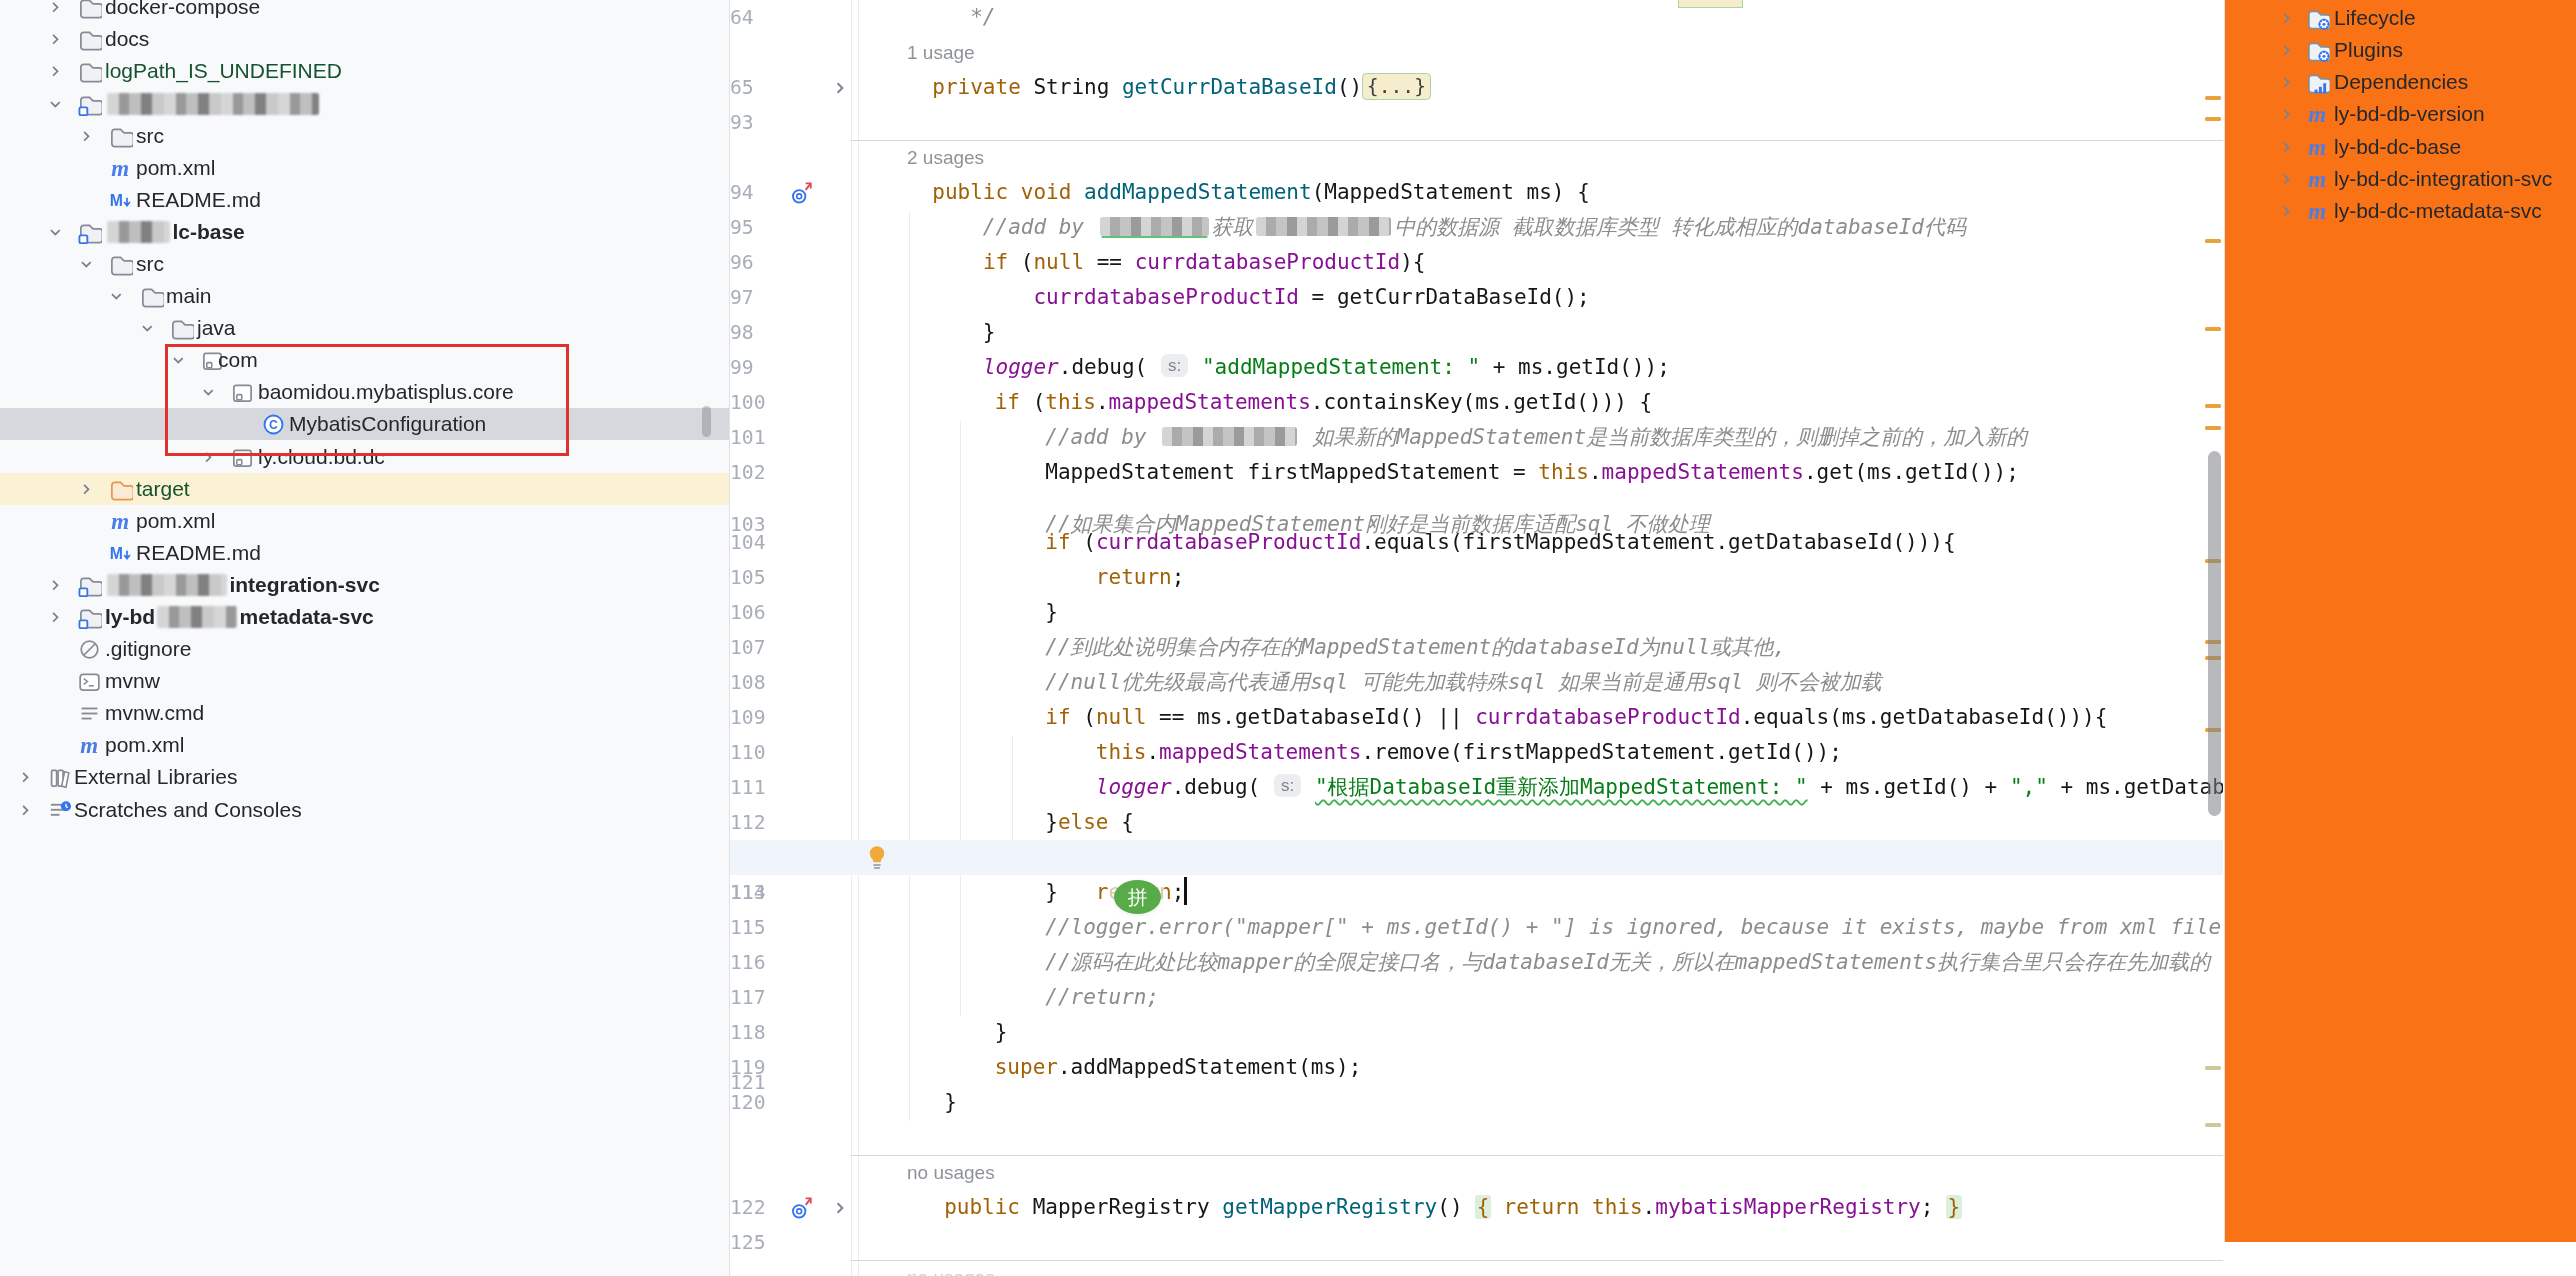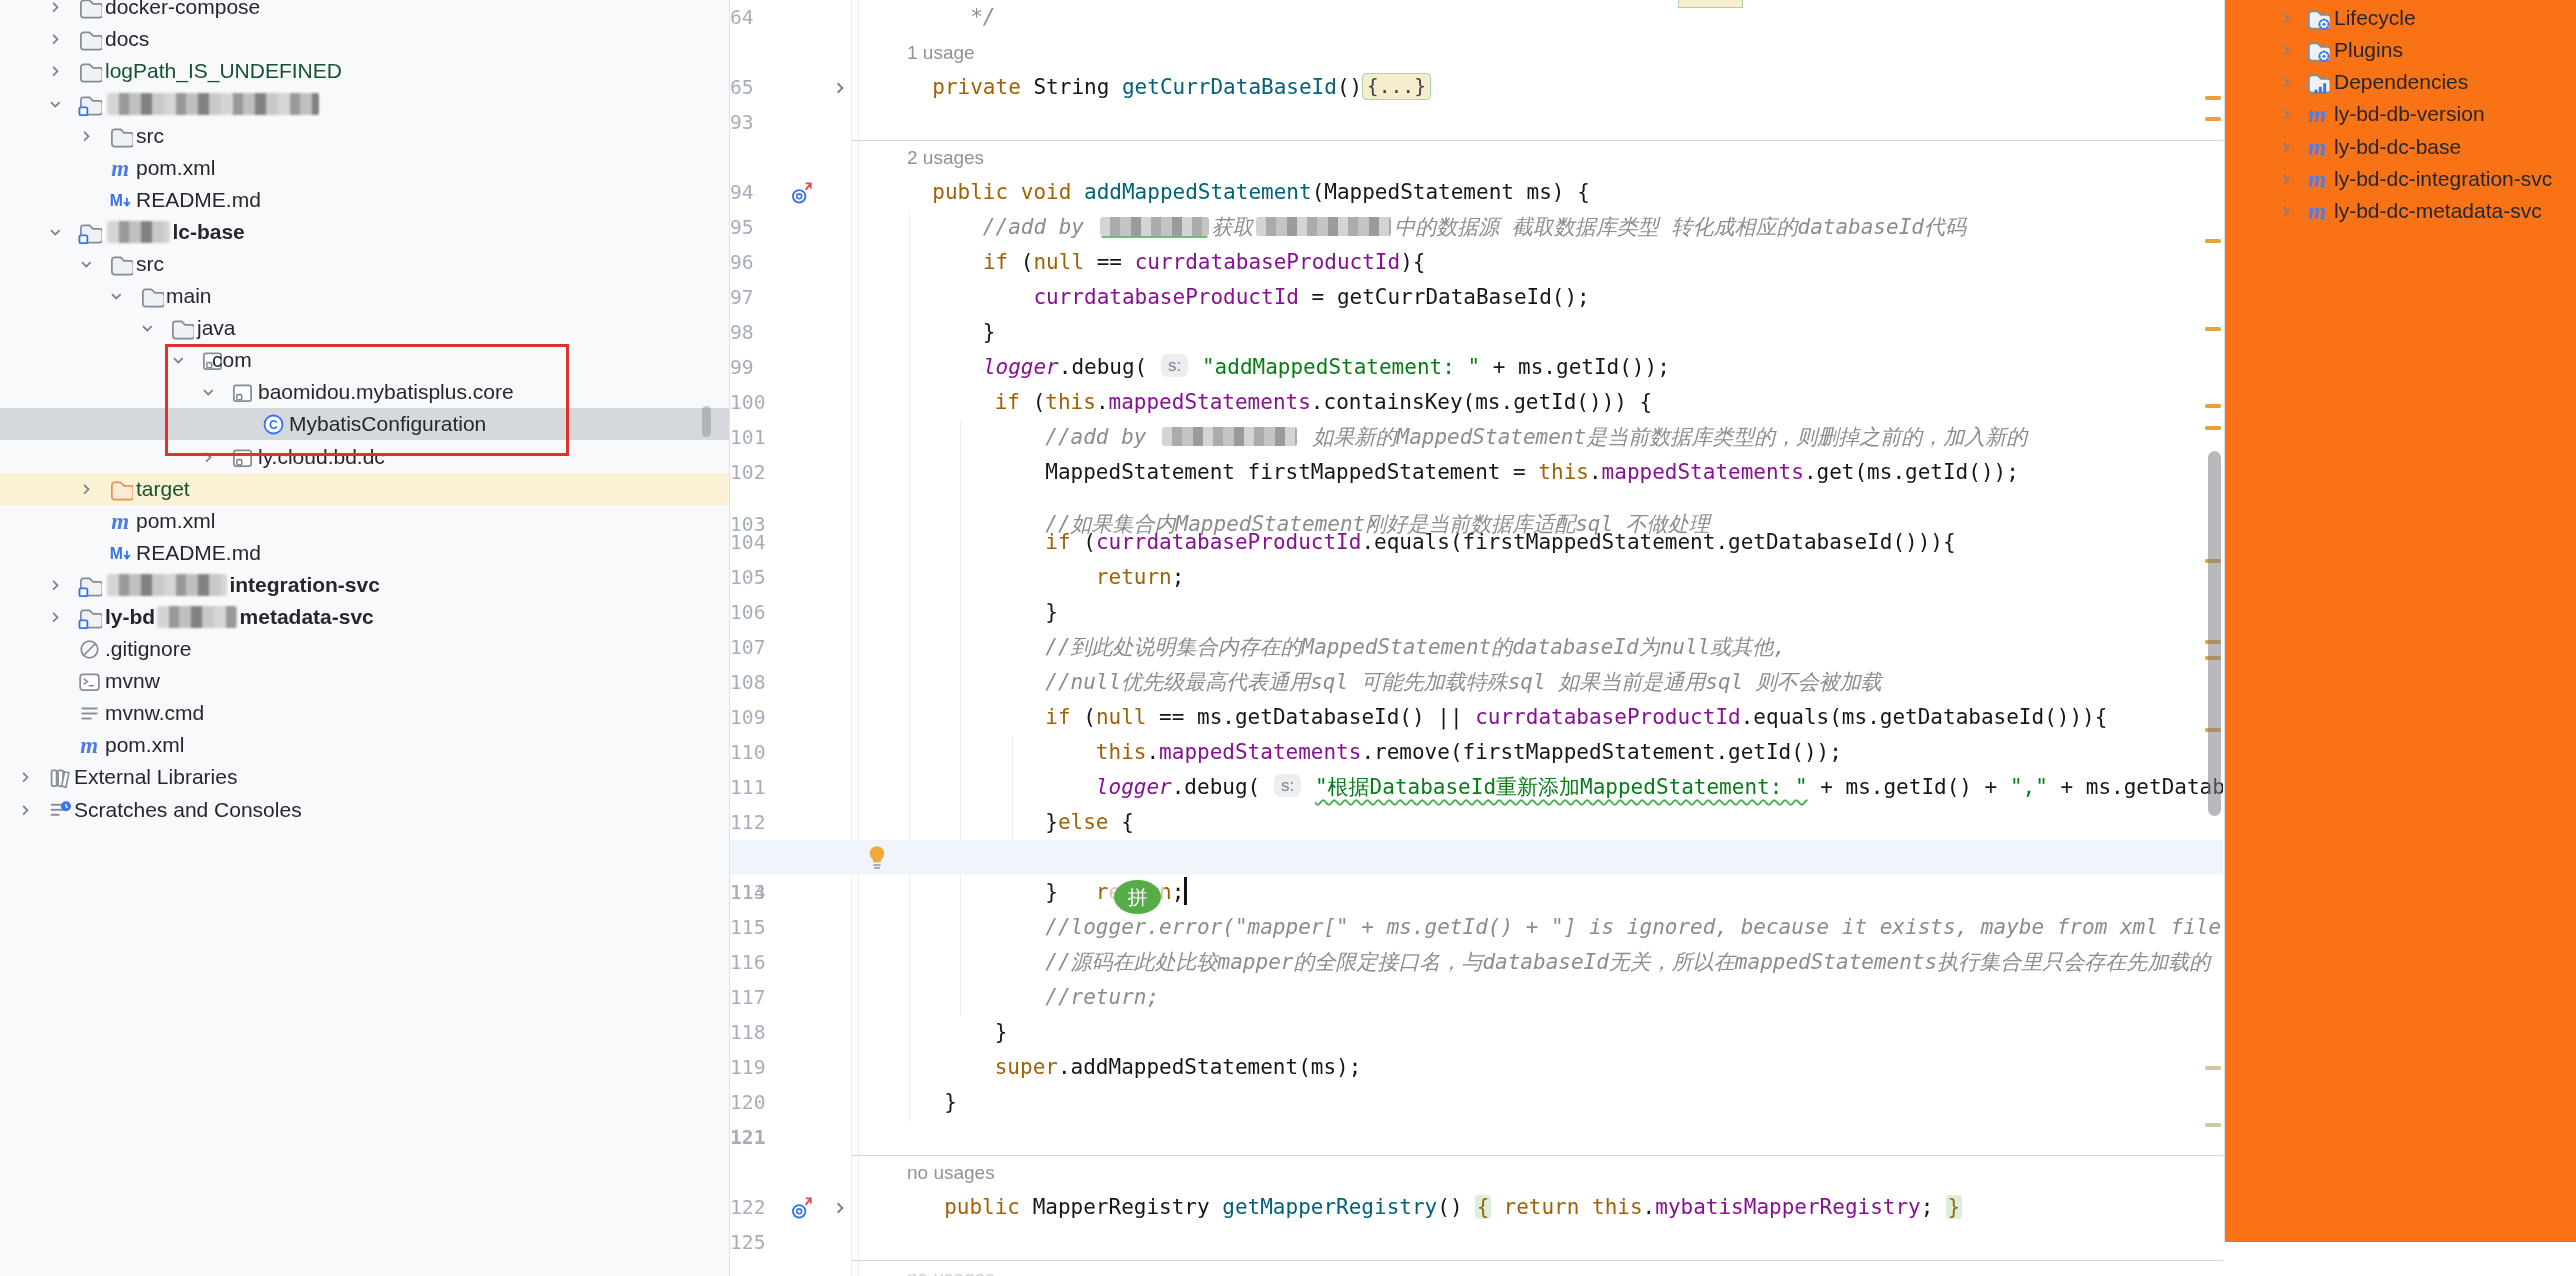--- a/index.html
+++ b/index.html
@@ -239,21 +239,21 @@
           <svg width="14.6" height="14.6" viewBox="0 0 20 20">
             <polyline points="7,4 13,10 7,16" transform="rotate(90 10 10)" fill="none" stroke="#7A8290" stroke-width="2.4"></polyline>
           </svg>
         </span>
         <span class="ticon" style="left:200px">
           <svg width="25" height="23" viewBox="0 0 34 32">
             <rect x="5" y="6" width="24" height="22" rx="3" fill="#fff" stroke="#858C98" stroke-width="2.4"></rect>
             <rect x="9" y="19" width="7" height="7" rx="1.5" fill="#fff" stroke="#858C98" stroke-width="2.2"></rect>
           </svg>
         </span>
-        <span class="lbl  " style="left:212px">
+        <span class="lbl  " style="left:218px">
           <span>com</span>
         </span>
       </div>
       <div class="trow" style="top: 376px;">
         <span class="chev" style="left:201px">
           <svg width="14.6" height="14.6" viewBox="0 0 20 20">
             <polyline points="7,4 13,10 7,16" transform="rotate(90 10 10)" fill="none" stroke="#7A8290" stroke-width="2.4"></polyline>
           </svg>
         </span>
         <span class="ticon" style="left:230px">
@@ -496,21 +496,21 @@
             <line x1="11" y1="33" x2="19" y2="33" stroke="#9BA1AA" stroke-width="2.4"></line>
           </svg>
         </span><span class="gline"><span class="tok-pln">                </span><span class="tok-kw">return</span><span class="tok-pln">;</span><span class="caret"></span></span></div>
       <div class="erow" style="top: 875px;"><span class="lnum">114</span><span class="gline"><span class="tok-pln">            }</span></span></div>
       <div class="erow" style="top: 910px;"><span class="lnum">115</span><span class="gline"><span class="tok-cmt">            //logger.error("mapper[" + ms.getId() + "] is ignored, because it exists, maybe from xml file");</span></span></div>
       <div class="erow" style="top: 945px;"><span class="lnum">116</span><span class="gline"><span class="tok-cmt">            //源码在此处比较mapper的全限定接口名，与databaseId无关，所以在mappedStatements执行集合里只会存在先加载的</span></span></div>
       <div class="erow" style="top: 980px;"><span class="lnum">117</span><span class="gline"><span class="tok-cmt">            //return;</span></span></div>
       <div class="erow" style="top: 1015px;"><span class="lnum">118</span><span class="gline"><span class="tok-pln">        }</span></span></div>
       <div class="erow" style="top: 1050px;"><span class="lnum">119</span><span class="gline"><span class="tok-pln">        </span><span class="tok-kw">super</span><span class="tok-pln">.addMappedStatement(ms);</span></span></div>
       <div class="erow" style="top: 1085px;"><span class="lnum">120</span><span class="gline"><span class="tok-pln">    }</span></span></div>
-      <div class="erow" style="top: 1120px; font-weight: bold;"><span class="lnum">121</span><span class="gline"></span></div>
+      <div class="erow" style="top: 1065px;"><span class="lnum">121</span><span class="gline"></span></div>
       <div class="sep" style="top: 1155px;"></div>
       <div class="erow" style="top: 1155px;"><span class="inlay">no usages</span></div>
       <div class="erow" style="top: 1190px;"><span class="lnum">122</span><span class="gicon" style="left:61px;top:4.4px">
           <svg width="25" height="26" viewBox="0 0 34 36">
             <circle cx="11" cy="24" r="8.6" fill="none" stroke="#3574F0" stroke-width="2.6"></circle>
             <circle cx="11" cy="24" r="3.4" fill="none" stroke="#3574F0" stroke-width="2.2"></circle>
             <line x1="20" y1="15" x2="27" y2="6" stroke="#DB4B57" stroke-width="2.6"></line>
             <path d="M27 13 V6 h-7" fill="none" stroke="#DB4B57" stroke-width="2.6"></path>
           </svg>
         </span><span class="foldarrow" style="top:9.5px">

